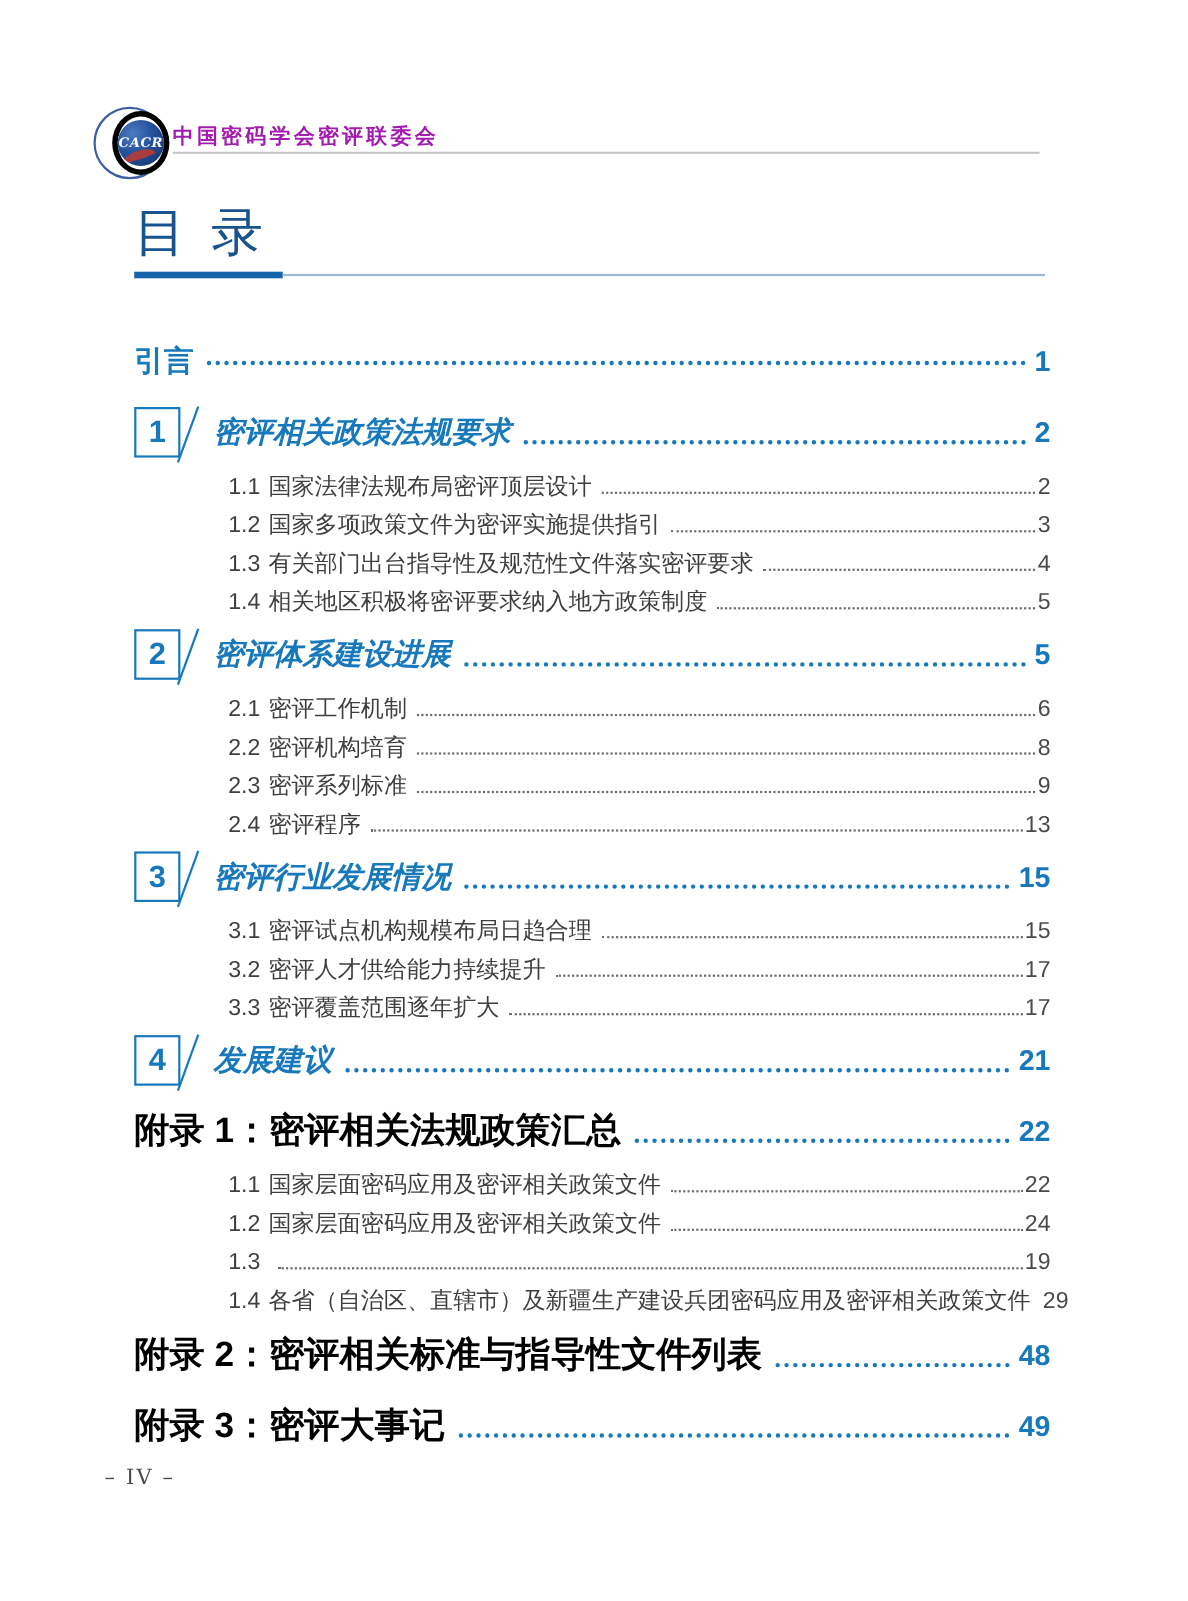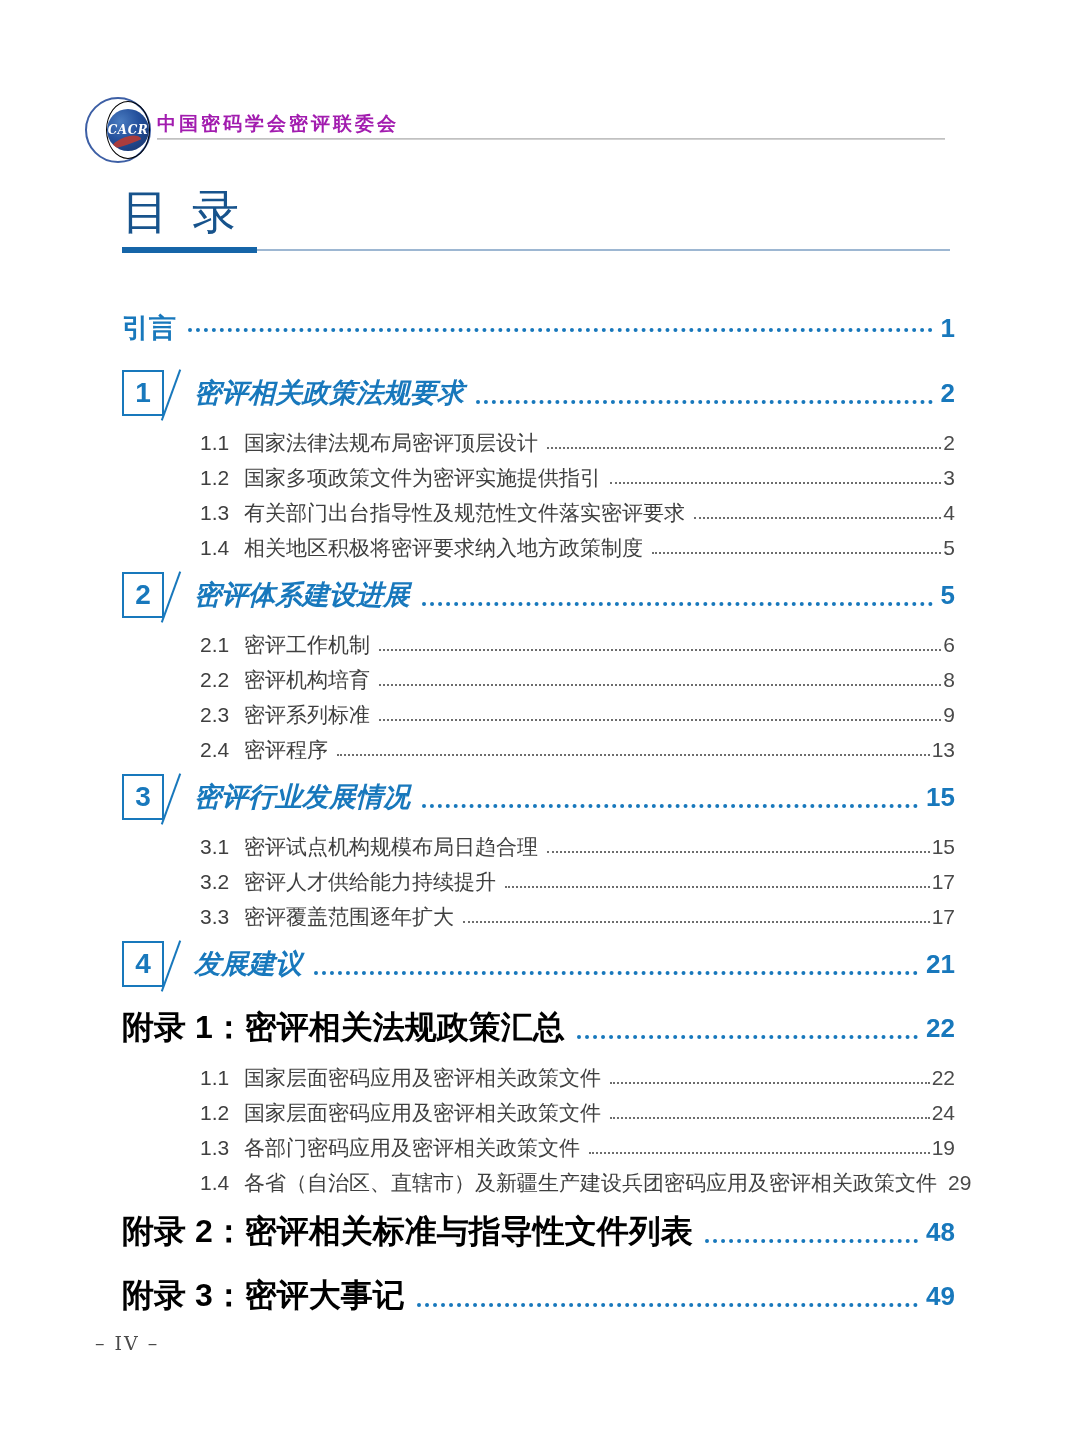--- a/index.html
+++ b/index.html
@@ -13,21 +13,21 @@
   
   .header { position:absolute; left:85px; top:97px; right:135px; height:70px; }
   .logo {
     position:absolute; left:0; top:0; width:66px; height:66px; border-radius:50%;
     border:2px solid #3d5fa5; background:#fff;
     display:flex; align-items:center; justify-content:center;
     box-shadow: inset 0 0 0 3px #ffffff;
   }
   .logo-ring {
     width:58px; height:58px; border-radius:50%;
-    border:1px solid #000000;
+    border:5px solid #000000;
     display:flex; align-items:center; justify-content:center;margin-left:20px;
   }
   .logo-core {
     width:42px; height:42px; border-radius:50%;
     background: radial-gradient(circle at 32% 30%, #4a7cc0 0%, #24509c 45%, #152f63 100%);
     color:#fff; display:flex; align-items:center; justify-content:center;
     font-family:"DejaVu Serif", serif; font-style:italic; font-weight:bold; font-size:12px;
     letter-spacing:0.5px; position:relative; overflow:hidden;
   }
   .logo-core::after {
@@ -52,21 +52,21 @@
     font-family:"DejaVu Serif", serif; font-size:47px; line-height:1.1;
     font-weight:normal; color:#17538c; letter-spacing:4px;
   }
   .title-rule { position:relative; height:6px; margin-top:9px; }
   .title-rule .thick { position:absolute; left:0; top:0; width:135px; height:6px; background:#1565a8; }
   .title-rule .thin  { position:absolute; left:135px; top:2px; right:0; height:2px; background:#9db7d2; }
 
   
   .toc { position:absolute; left:122px; top:300px; right:125px; }
 
-  .row { display:flex; }
+  .row { display:flex;text-align:center; }
 
   .row-intro { align-items:center; height:36px; margin-top:10px; }
   .intro-label { font-size:27px; font-weight:bold; color:#1878bc; white-space:nowrap; }
 
   .row-chapter { align-items:center; height:50px; margin-top:12px; }
   .row-chapter.first { margin-top:22px; }
   .marker {
     position:relative; flex:0 0 auto; width:42px; height:46px;
     border:2px solid #1878bc; display:flex; align-items:center; justify-content:center;
   }
@@ -252,21 +252,20 @@
       <span class="sub-page">22</span>
     </div>
     <div class="row row-sub">
       <span class="sub-num">1.2</span>
       <span class="sub-title">国家层面密码应用及密评相关政策文件</span>
       <span class="leader-sub"></span>
       <span class="sub-page">24</span>
     </div>
     <div class="row row-sub">
       <span class="sub-num">1.3</span>
-      <span class="sub-title">各部门密码应用及密评相关政策文件</span>
       <span class="leader-sub"></span>
       <span class="sub-page">19</span>
     </div>
     <div class="row row-sub">
       <span class="sub-num">1.4</span>
       <span class="sub-title">各省（自治区、直辖市）及新疆生产建设兵团密码应用及密评相关政策文件</span>
       <span class="leader-sub"></span>
       <span class="sub-page">29</span>
     </div>
 

